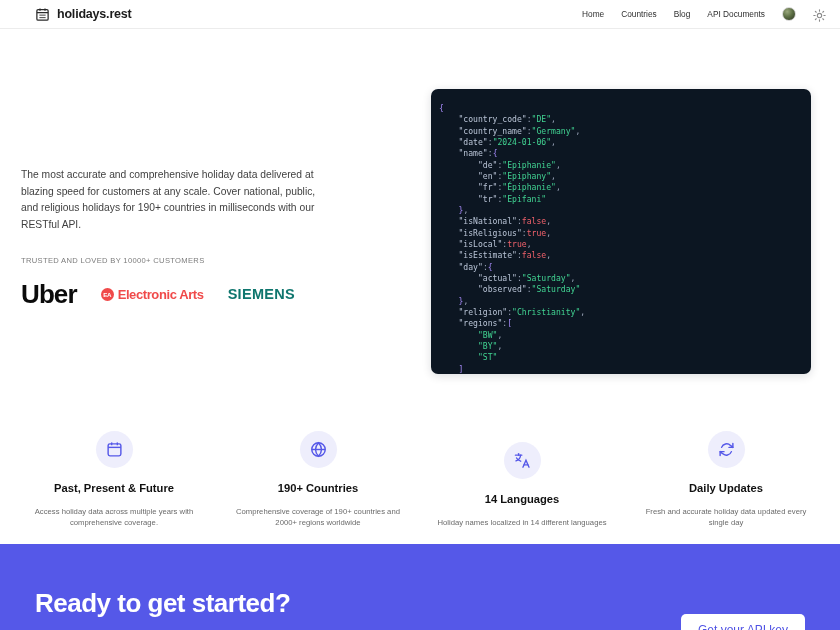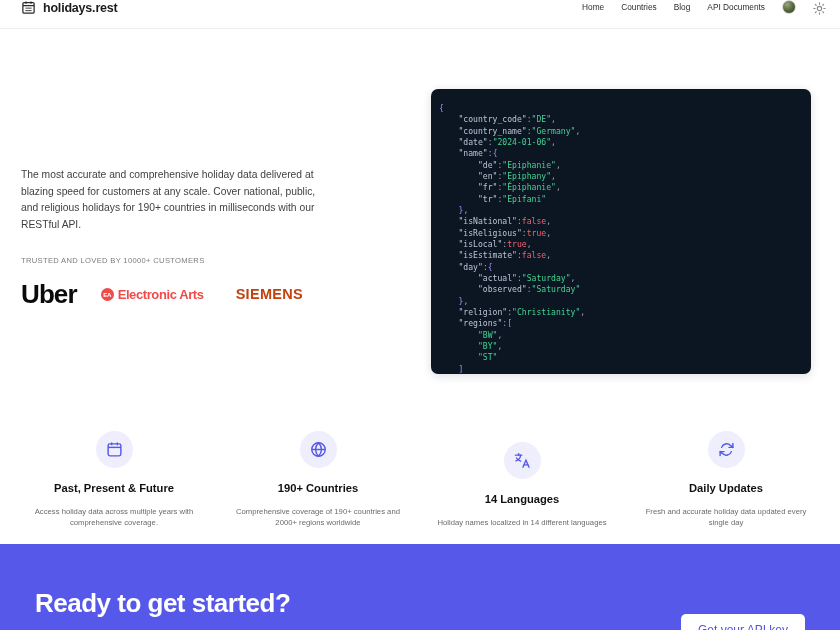--- a/index.html
+++ b/index.html
@@ -7,22 +7,22 @@
     width: 840px; height: 630px;
     font-family: "Liberation Sans", sans-serif;
     background: #ffffff; overflow: hidden;
   }
 
   
   .header {
     height: 29px; width: 100%;
     background: #ffffff;
     border-bottom: 1px solid #ececec;
-    display: flex; align-items: flex-start;
-    padding: 0 14px 0 21px;
+    display: flex; align-items: center;
+    padding: 0 14px 0 35px;
   }
   .brand { display: flex; align-items: center; gap: 7px; }
   .brand-icon { width: 15px; height: 15px; display: block; }
   .brand-name { font-size: 12.5px; font-weight: bold; color: #1b1b1b; letter-spacing: -0.2px; }
   .nav { margin-left: auto; display: flex; align-items: center; gap: 17px; }
   .nav-link { font-size: 8.3px; color: #2e2e2e; text-decoration: none; white-space: nowrap; }
   .avatar {
     width: 14px; height: 14px; border-radius: 50%;
     background: radial-gradient(circle at 35% 30%, #9aa87c 0%, #5e7046 45%, #2b3320 100%);
     border: 1px solid #d8d8d8; display: block; flex: none;
@@ -46,21 +46,21 @@
   }
   .logos { margin-top: 14px; display: flex; align-items: center; gap: 24px; }
   .logo-uber { font-size: 26px; font-weight: bold; color: #0b0b0b; letter-spacing: -0.9px; }
   .logo-ea { display: flex; align-items: center; gap: 4px; }
   .ea-badge {
     width: 13px; height: 13px; border-radius: 50%;
     background: #f04a4a; color: #fff; font-size: 6.2px; font-weight: bold;
     display: flex; align-items: center; justify-content: center; letter-spacing: -0.3px;
   }
   .ea-text { font-size: 13px; font-weight: bold; color: #f04a4a; letter-spacing: -0.4px; }
-  .logo-siemens { font-size: 14.5px; font-weight: bold; color: #c2410c; letter-spacing: 0.3px; margin-left: 8px; }
+  .logo-siemens { font-size: 14.5px; font-weight: bold; color: #0f766e; letter-spacing: 0.3px; }
 
   
   .code-card {
     position: absolute; left: 431px; top: 60px;
     width: 380px; height: 285px;
     background: #0c1622; border-radius: 7px;
     padding: 14px 0 0 0; overflow: hidden;
     box-shadow: 0 2px 10px rgba(10,20,35,0.14);
   }
   .code {

